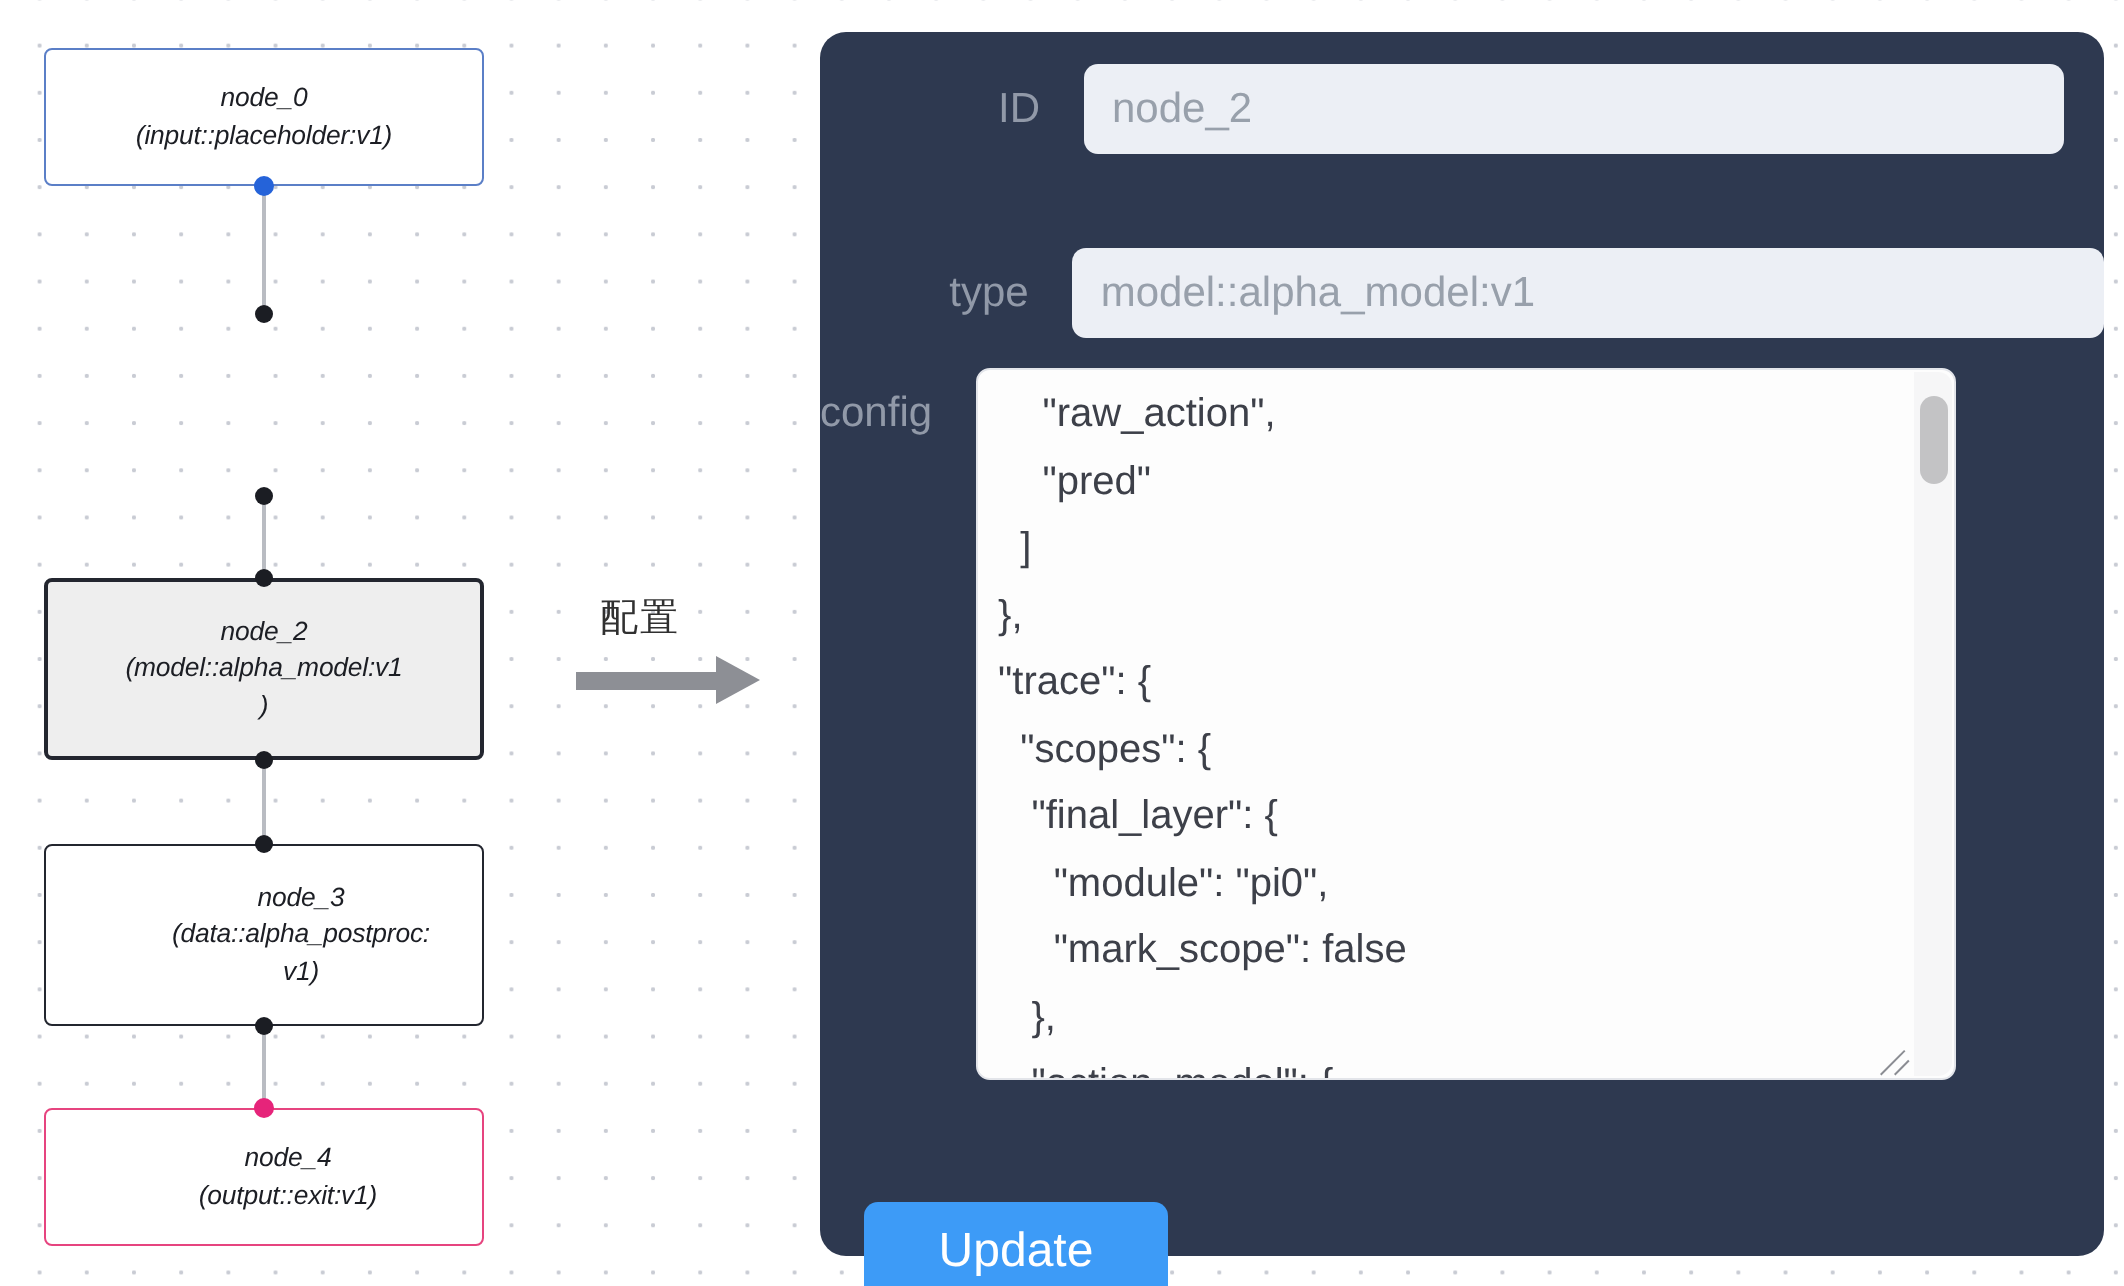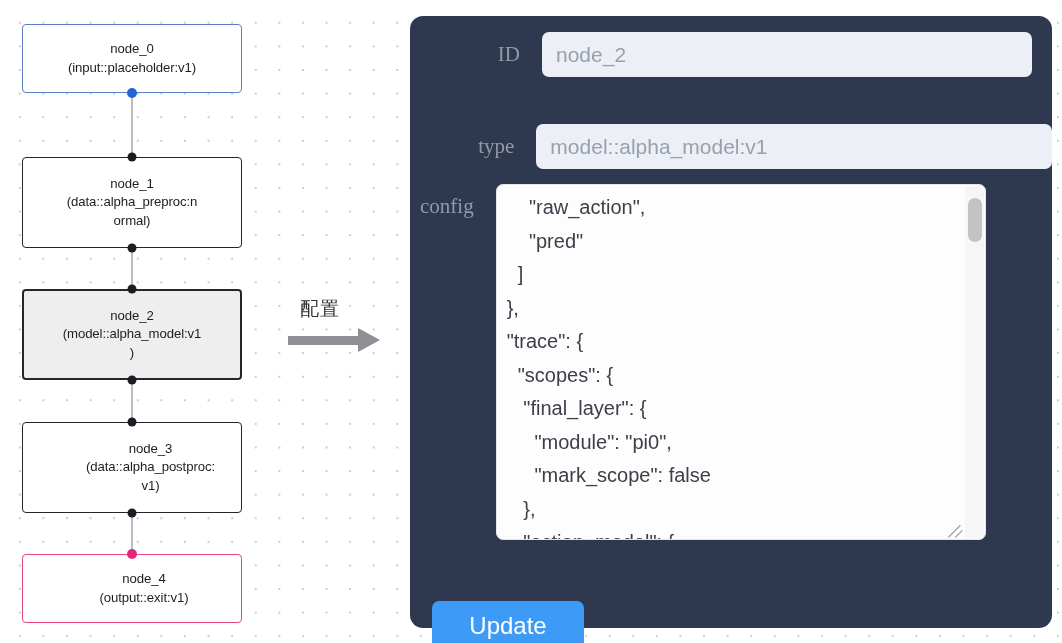--- a/index.html
+++ b/index.html
@@ -35,20 +35,21 @@
     border: 1.6px solid #23262f;
     display: flex;
     align-items: center;
     justify-content: center;
     text-align: center;
     color: #1c1e24;
     font-size: 13.2px;
     line-height: 18.4px;
     letter-spacing: -0.1px;
     padding: 0 8px;
+    font-style: italic;
   }
   .node .ntext { width: 100%; white-space: pre-line; }
   .node.input-node  { border-color: #5b7fc7; }
   .node.selected    { background: #eeeeee; border-color: #23262f; border-width: 2px; }
   .node.output-node { border-color: #e6447f; padding-left: 32px; }
 
   
   .handle {
     position: absolute;
     width: 9px; height: 9px;
@@ -100,21 +101,21 @@
   }
   .field-row {
     position: absolute;
     display: flex;
     align-items: flex-start;
   }
   .field-label {
     color: #9199a8;
     font-size: 21px;
     text-align: right;
-    font-family: Liberation Serif, serif;
+    font-family: Liberation Sans, sans-serif;
   }
   .field-input {
     box-sizing: border-box;
     background: #eceff5;
     border: none;
     border-radius: 7px;
     color: #98a0ab;
     font-size: 21px;
     font-family: "Liberation Sans", sans-serif;
     padding: 0 14px;
@@ -125,21 +126,21 @@
   #row-id { left: 0; top: 16px; width: 642px; }
   #row-id .field-label { width: 110px; line-height: 45px; }
   #row-id .field-input { width: 490px; height: 45px; margin-left: 22px; }
 
   
   #row-type { left: 0; top: 92px; width: 642px; margin-top: 16px; }
   #row-type .field-label { width: 110px; line-height: 45px; }
   #row-type .field-input { width: 542px; height: 45px; margin-left: 22px; }
 
   
-  #row-config { left: 10px; top: 168px; width: 532px; border-radius: 20px; }
+  #row-config { left: 0; top: 168px; width: 532px; border-radius: 20px; }
   #row-config .field-label { width: 110px; line-height: 45px; }
 
   #config-wrap {
     position: relative;
     margin-left: 22px;
     width: 490px;
     height: 356px;
   }
   #config-text {
     box-sizing: border-box;
@@ -214,25 +215,20 @@
   <div class="edge" style="left:132px; top:248px; height:41px;"></div>
   <div class="edge" style="left:132px; top:380px; height:42px;"></div>
   <div class="edge" style="left:132px; top:513px; height:41px;"></div>
 
   <div class="node input-node" style="left:22px; top:24px; width:220px; height:69px;">
     <span class="ntext">node_0
 (input::placeholder:v1)</span>
   </div>
   <div class="handle blue" style="left:132px; top:93px;"></div>
 
-  <div class="node" style="left:22px; top:157px; width:220px; height:91px;">
-    <span class="ntext">node_1
-(data::alpha_preproc:n
-ormal)</span>
-  </div>
   <div class="handle" style="left:132px; top:157px;"></div>
   <div class="handle" style="left:132px; top:248px;"></div>
 
   <div class="node selected" style="left:22px; top:289px; width:220px; height:91px;">
     <span class="ntext">node_2
 (model::alpha_model:v1
 )</span>
   </div>
   <div class="handle" style="left:132px; top:289px;"></div>
   <div class="handle" style="left:132px; top:380px;"></div>

